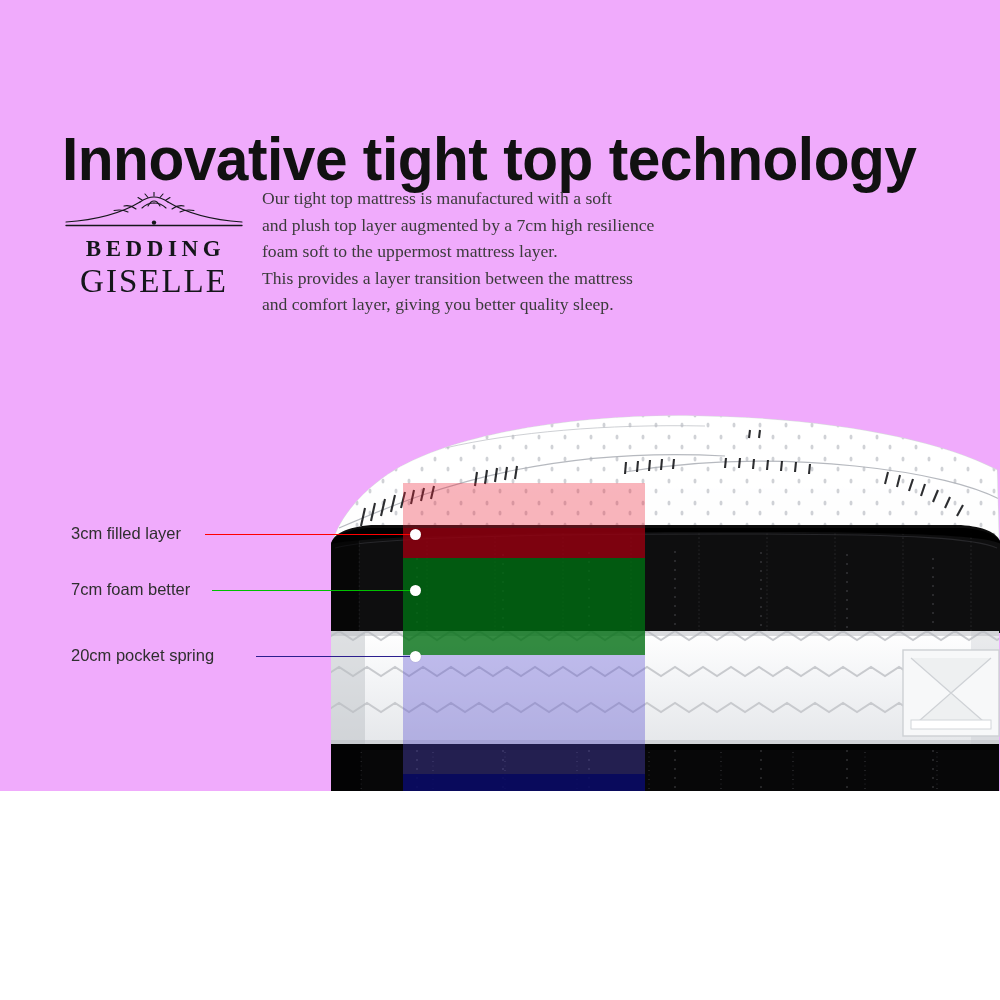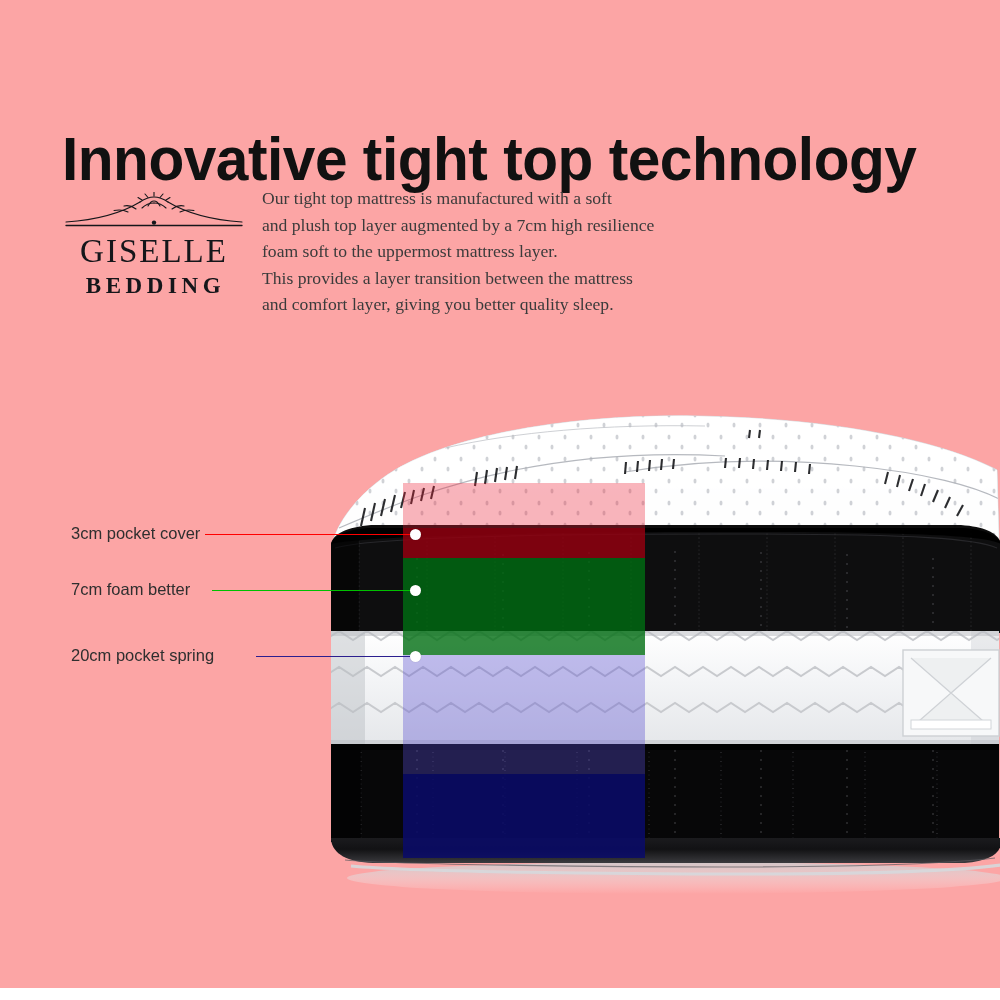--- a/index.html
+++ b/index.html
@@ -8,22 +8,22 @@
     padding: 0;
     background: #ffffff;
   }
   body {
     font-family: "Liberation Sans", sans-serif;
     -webkit-font-smoothing: antialiased;
   }
   #page {
     position: relative;
     width: 1000px;
-    height: 988px;
-    background: #fca5a5;
+    height: 791px;
+    background: #f0abfc;
     overflow: hidden;
   }
 
   
   #headline {
     position: absolute;
     left: 62px;
     top: 84px;
     width: 900px;
     font-family: "Liberation Sans Narrow", "Liberation Sans", sans-serif;
@@ -168,22 +168,22 @@
         <path d="M98 5.5 L 101 2"></path>
         <path d="M80 8 L 76 5.5"></path>
         <path d="M104 8 L 108 5.5"></path>
         <path d="M74 17 C 70 14, 66 13, 62 14"></path>
         <path d="M110 17 C 114 14, 118 13, 122 14"></path>
         <path d="M66 20 C 62 18, 57 17.5, 52 18.5"></path>
         <path d="M118 20 C 122 18, 127 17.5, 132 18.5"></path>
       </g>
       <circle cx="92" cy="30.6" r="2.2" fill="#15161a"></circle>
     </svg>
+    <div id="logo-bedding">BEDDING</div>
     <div id="logo-giselle">GISELLE</div>
-    <div id="logo-bedding">BEDDING</div>
   </div>
 
   <div id="bodycopy">
     <p>Our tight top mattress is manufactured with a soft</p>
     <p>and plush top layer augmented by a 7cm high resilience</p>
     <p>foam soft to the uppermost mattress layer.</p>
     <p>This provides a layer transition between the mattress</p>
     <p>and comfort layer, giving you better quality sleep.</p>
   </div>
 
@@ -368,21 +368,21 @@
   </div>
 
   <div id="overlay">
     <div id="band-pink" class="band"></div>
     <div id="band-crimson" class="band"></div>
     <div id="band-green" class="band"></div>
     <div id="band-lilac" class="band"></div>
     <div id="band-navy" class="band"></div>
   </div>
 
-  <div id="label-cover" class="callout-label">3cm pocket cover</div>
+  <div id="label-cover" class="callout-label">3cm filled layer</div>
   <div id="leader-cover" class="leader-line"></div>
   <div id="dot-cover" class="leader-dot"></div>
 
   <div id="label-foam" class="callout-label">7cm foam better</div>
   <div id="leader-foam" class="leader-line"></div>
   <div id="dot-foam" class="leader-dot"></div>
 
   <div id="label-spring" class="callout-label">20cm pocket spring</div>
   <div id="leader-spring" class="leader-line"></div>
   <div id="dot-spring" class="leader-dot"></div>

